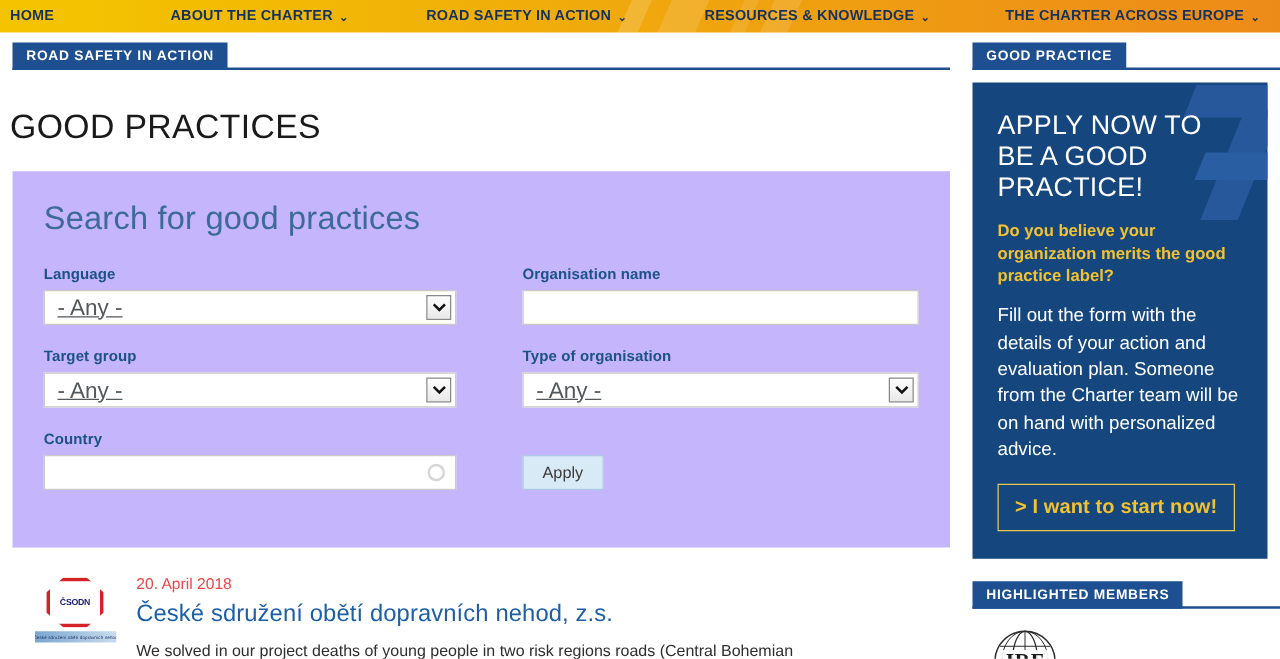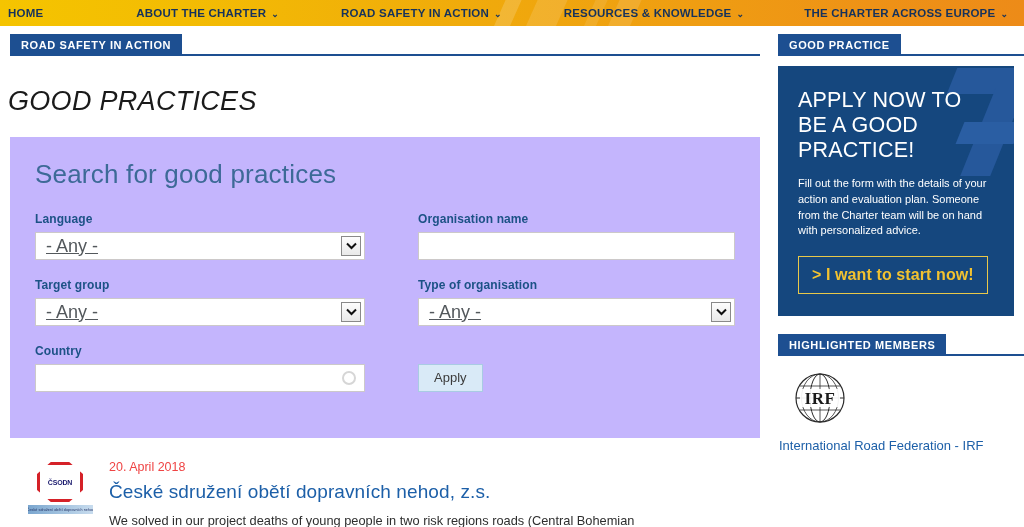--- a/index.html
+++ b/index.html
@@ -107,21 +107,20 @@
   .sec-head.side .rule { left: 8px; right: 0; }
   .sec-head.side .tab { left: 8px; }
 
   
   .page-title {
     margin: 30px 0 0 8px;
     font-size: 27px;
     font-weight: normal;
     color: #1a1a1a;
     letter-spacing: 0.3px;
-    font-style: italic;
   }
 
   
   .search-panel {
     margin: 20px 10px 0 10px;
     background: #c4b5fd;
     padding: 22px 25px 28px 25px;
   }
   .search-panel h2 {
     margin: 0 0 22px 0;
@@ -321,21 +320,21 @@
   }
   .promo .sub {
     margin: 0 0 13px 0;
     font-size: 13.3px;
     font-weight: bold;
     color: #f2c230;
     line-height: 1.33;
   }
   .promo .body {
     margin: 0 0 17px 0;
-    font-size: 11px;
+    font-size: 15px;
     color: #ffffff;
     line-height: 1.42;
   }
   .promo-cta {
     display: inline-block;
     border: 1px solid #e8c84a;
     color: #f2c230;
     background: transparent;
     font-size: 16px;
     font-weight: bold;
@@ -496,20 +495,21 @@
         <span>GOOD PRACTICE</span>
       </div>
     </div>
 
     <div class="promo">
       <div class="wm wm1"></div>
       <div class="wm wm2"></div>
       <div class="wm wm3"></div>
       <div class="promo-inner">
         <h3>APPLY NOW TO BE A GOOD PRACTICE!</h3>
+        <p class="sub">Do you believe your organization merits the good practice label?</p>
         <p class="body">Fill out the form with the details of your action and evaluation plan. Someone from the Charter team will be on hand with personalized advice.</p>
         <a class="promo-cta">&gt; I want to start now!</a>
       </div>
     </div>
 
     <div class="sec-head side" style="margin-top:18px;">
       <div class="rule"></div>
       <div class="tab">
         <span>HIGHLIGHTED MEMBERS</span>
       </div>

